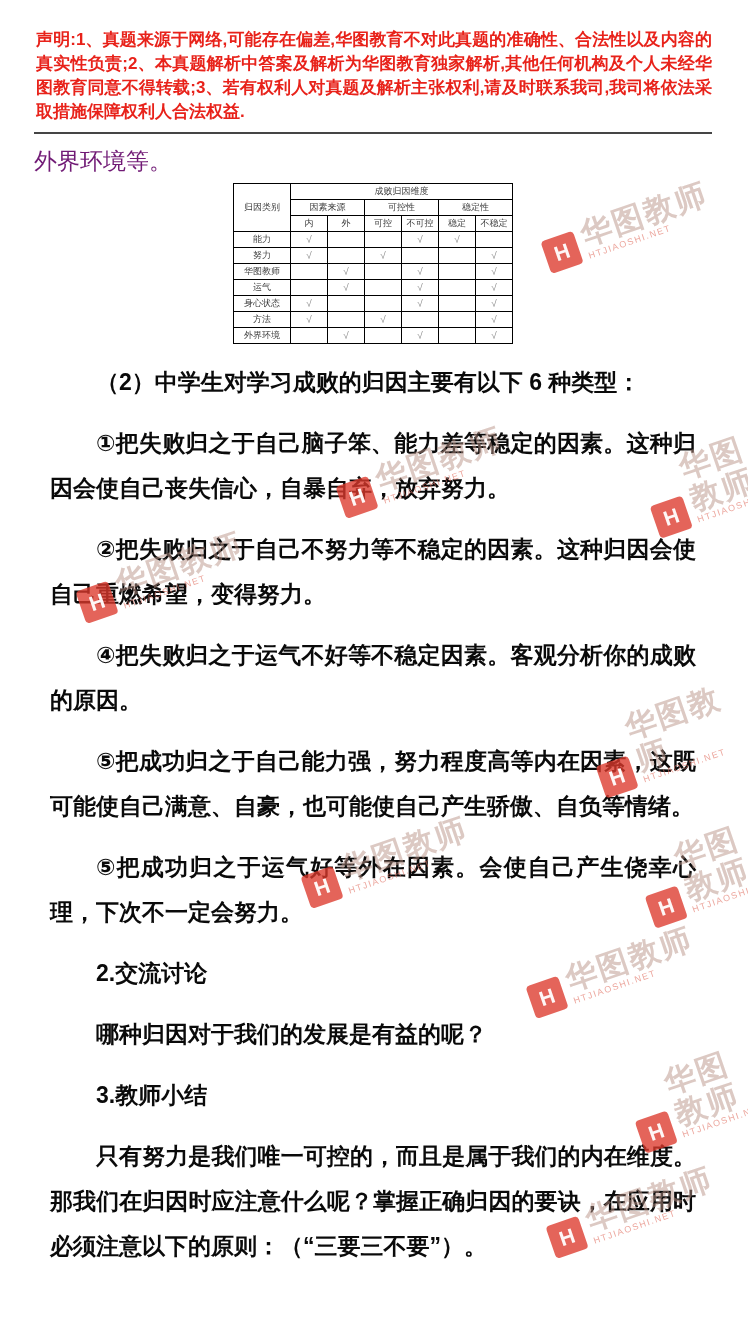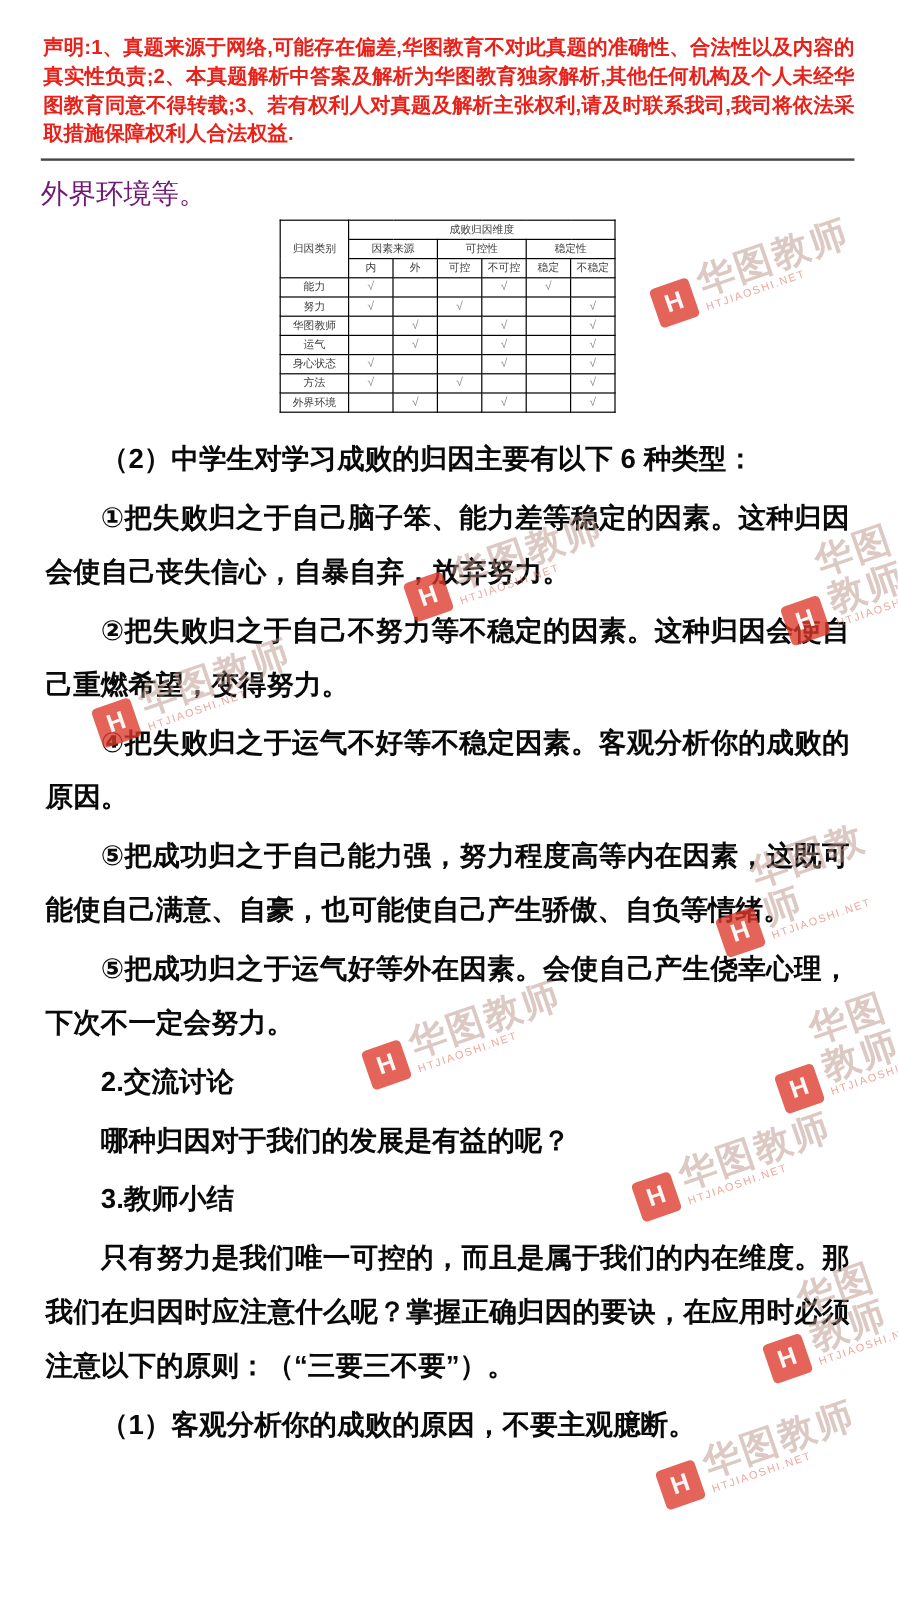--- a/index.html
+++ b/index.html
@@ -31,21 +31,21 @@
   td.c-hdr{width:56px;}
   td.c-sm{width:36px;}
   td.chk{color:#8f8f8f;font-size:10px;font-style:italic;}
   td.lbl{color:#3d3d3d;}
   
   .content{
     margin:16px 36px 0 34px;
     font-size:23px;line-height:45px;font-weight:700;color:#0a0a0a;
     text-align:justify;
   }
-  .content p{margin:4px;text-indent:2em;}
+  .content p{margin:16px;text-indent:2em;}
   
   .wm{
     position:absolute;display:flex;align-items:flex-end;gap:7px;
     transform:rotate(-19deg);pointer-events:none;z-index:5;
   }
   .wm-logo{
     width:34px;height:34px;border-radius:4px;
     background:rgba(221,57,43,0.78);
     color:rgba(255,255,255,0.95);
     font-weight:800;font-size:21px;
@@ -161,21 +161,20 @@
   <p>（2）中学生对学习成败的归因主要有以下 6 种类型：</p>
   <p>①把失败归之于自己脑子笨、能力差等稳定的因素。这种归因会使自己丧失信心，自暴自弃，放弃努力。</p>
   <p>②把失败归之于自己不努力等不稳定的因素。这种归因会使自己重燃希望，变得努力。</p>
   <p>④把失败归之于运气不好等不稳定因素。客观分析你的成败的原因。</p>
   <p>⑤把成功归之于自己能力强，努力程度高等内在因素，这既可能使自己满意、自豪，也可能使自己产生骄傲、自负等情绪。</p>
   <p>⑤把成功归之于运气好等外在因素。会使自己产生侥幸心理，下次不一定会努力。</p>
   <p>2.交流讨论</p>
   <p>哪种归因对于我们的发展是有益的呢？</p>
   <p>3.教师小结</p>
   <p>只有努力是我们唯一可控的，而且是属于我们的内在维度。那我们在归因时应注意什么呢？掌握正确归因的要诀，在应用时必须注意以下的原则：（“三要三不要”）。</p>
-  <p>（1）客观分析你的成败的原因，不要主观臆断。</p>
 </div>
 
 <div class="wm" style="left:540px;top:205px;">
   <span class="wm-logo">H</span>
   <span class="wm-text">
       <span class="wm-brand">华图教师</span>
       <span class="wm-site">HTJIAOSHI.NET</span>
     </span>
 </div>
 <div class="wm" style="left:335px;top:450px;">

